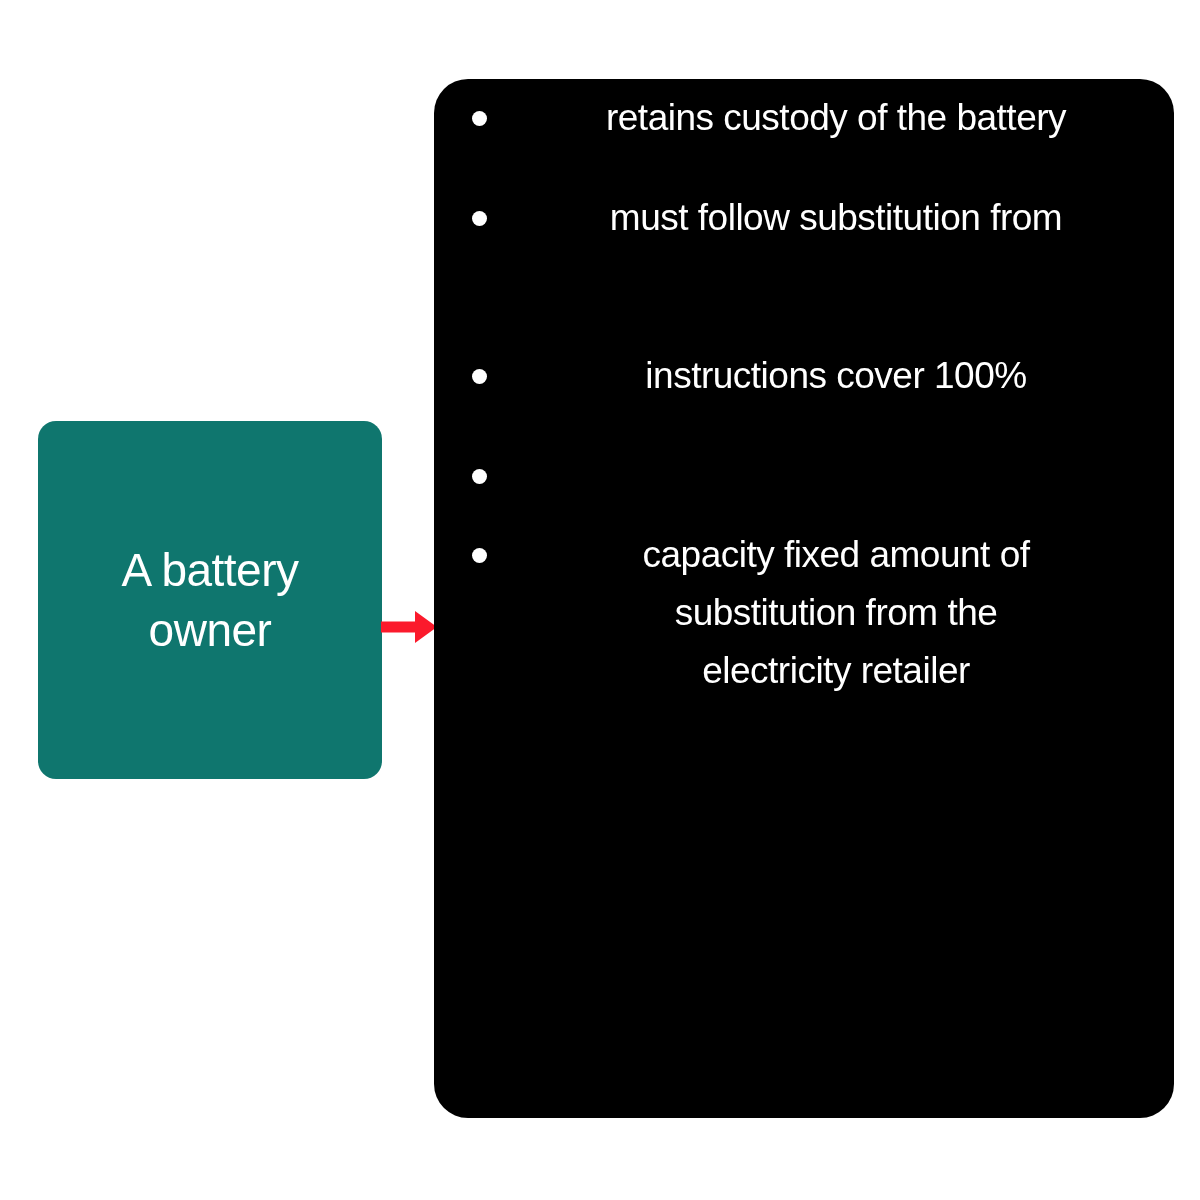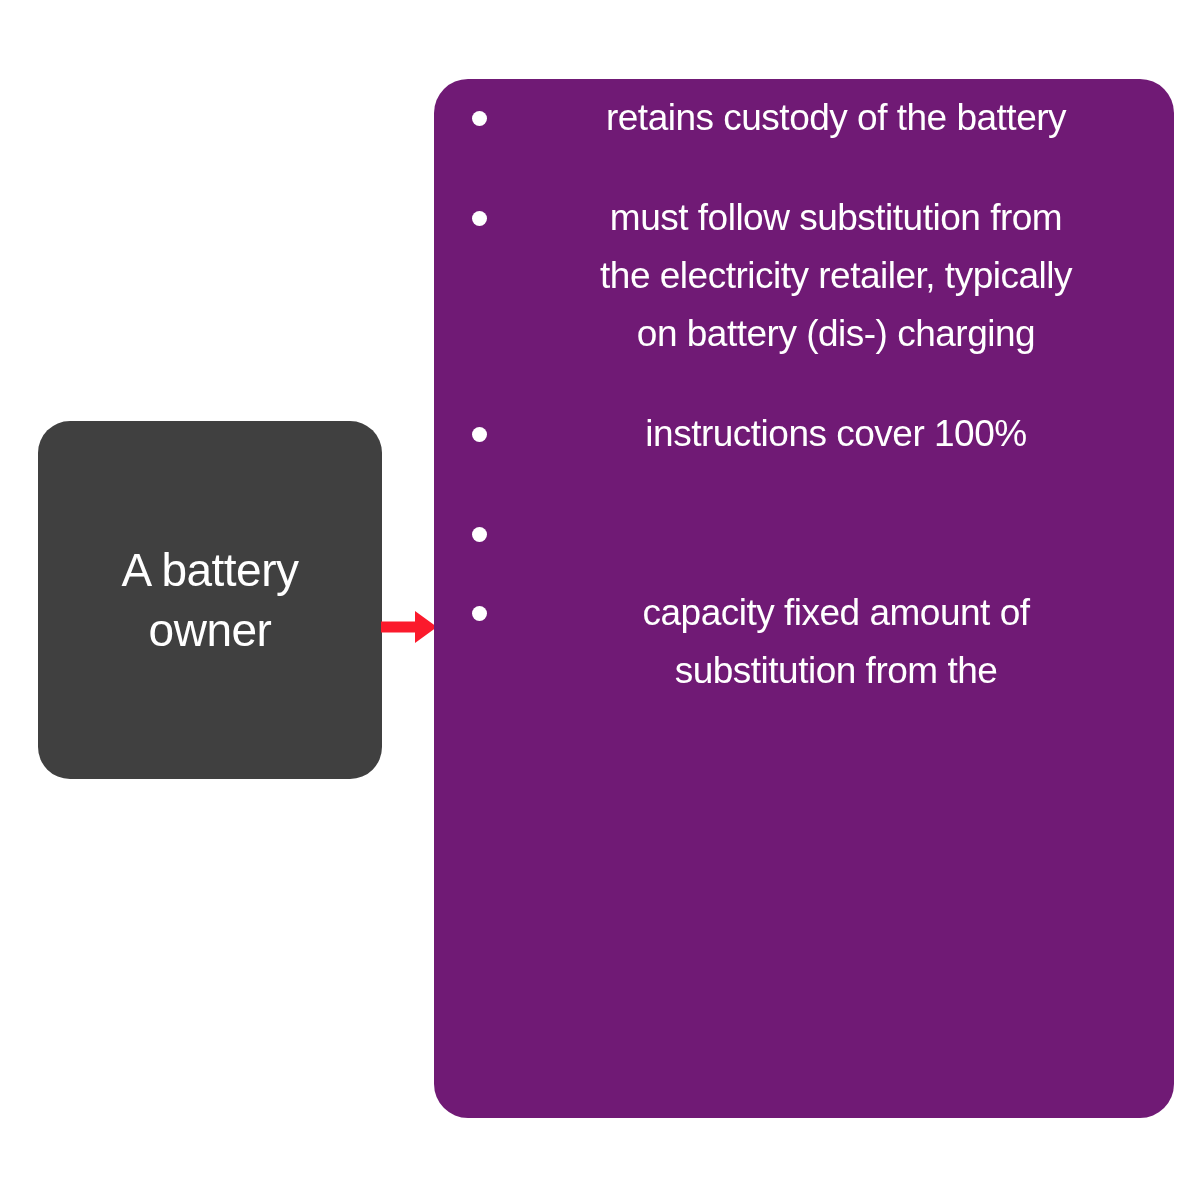--- a/index.html
+++ b/index.html
@@ -18,22 +18,22 @@
   .node {
     position: absolute;
     color: #ffffff;
     box-sizing: border-box;
   }
   .owner-box {
     left: 38px;
     top: 421px;
     width: 344px;
     height: 358px;
-    border-radius: 32px;
-    background: #404040;
+    border-radius: 18px;
+    background: #0f766e;
     display: flex;
     align-items: center;
     justify-content: center;
   }
   .owner-label {
     font-size: 46px;
     line-height: 60px;
     text-align: center;
     padding: 0 26px;
     letter-spacing: -0.5px;
@@ -44,21 +44,21 @@
     top: 611px;
     width: 56px;
     height: 32px;
   }
   .obligations-box {
     left: 434px;
     top: 79px;
     width: 740px;
     height: 1039px;
     border-radius: 34px;
-    background: #701a75;
+    background: #000000;
     padding: 10px 26px 22px 0;
   }
   .bullet-list {
     list-style: none;
     margin: 0;
     padding: 0;
     display: flex;
     flex-direction: column;
     gap: 42px;
   }
@@ -112,22 +112,21 @@
           <span>retains custody of the battery</span>
         </span>
       </li>
 
       <li class="bullet-item">
         <span class="bullet-dot-col">
             <span class="bullet-dot"></span>
           </span>
         <span class="bullet-text">
           <span>must follow substitution from</span><br>
-          <span>the electricity retailer, typically</span><br>
-          <span>on battery (dis-) charging</span>
+          <br>
         </span>
       </li>
 
       <li class="bullet-item">
         <span class="bullet-dot-col">
             <span class="bullet-dot"></span>
           </span>
         <span class="bullet-text">
           <span>instructions cover 100%</span><br>
         </span>
@@ -139,20 +138,21 @@
           </span>
       </li>
 
       <li class="bullet-item">
         <span class="bullet-dot-col">
             <span class="bullet-dot"></span>
           </span>
         <span class="bullet-text">
           <span>capacity fixed amount of</span><br>
           <span>substitution from the</span><br>
+          <span>electricity retailer</span>
         </span>
       </li>
 
 
     </ul>
   </div>
 
 </div>
 
 </body></html>

